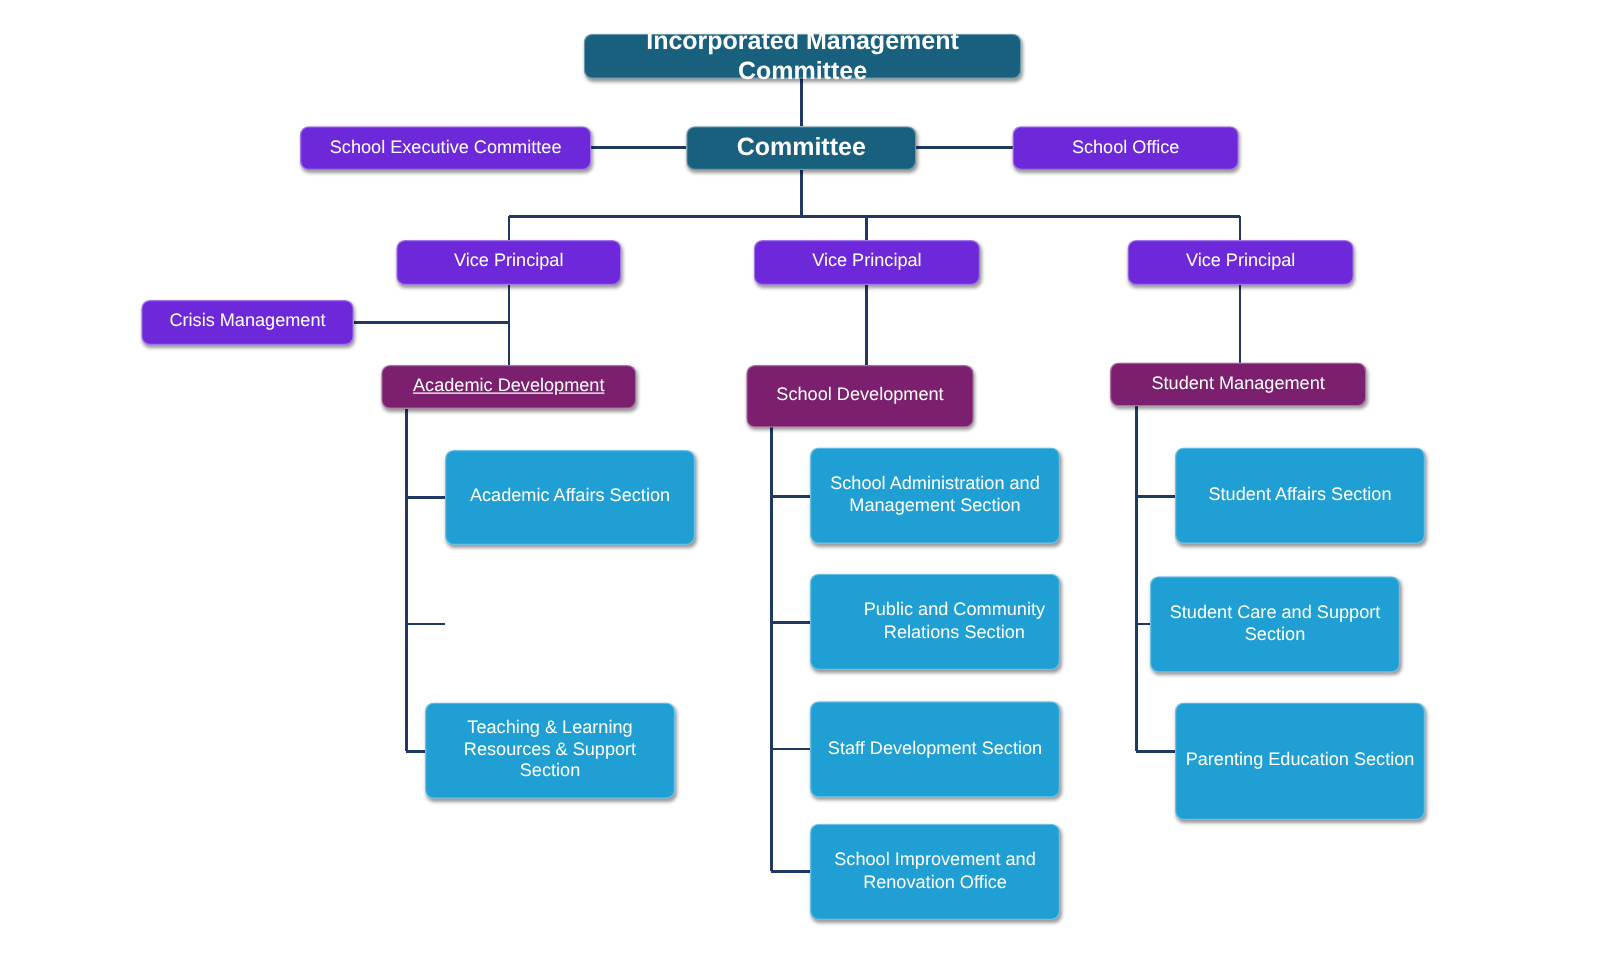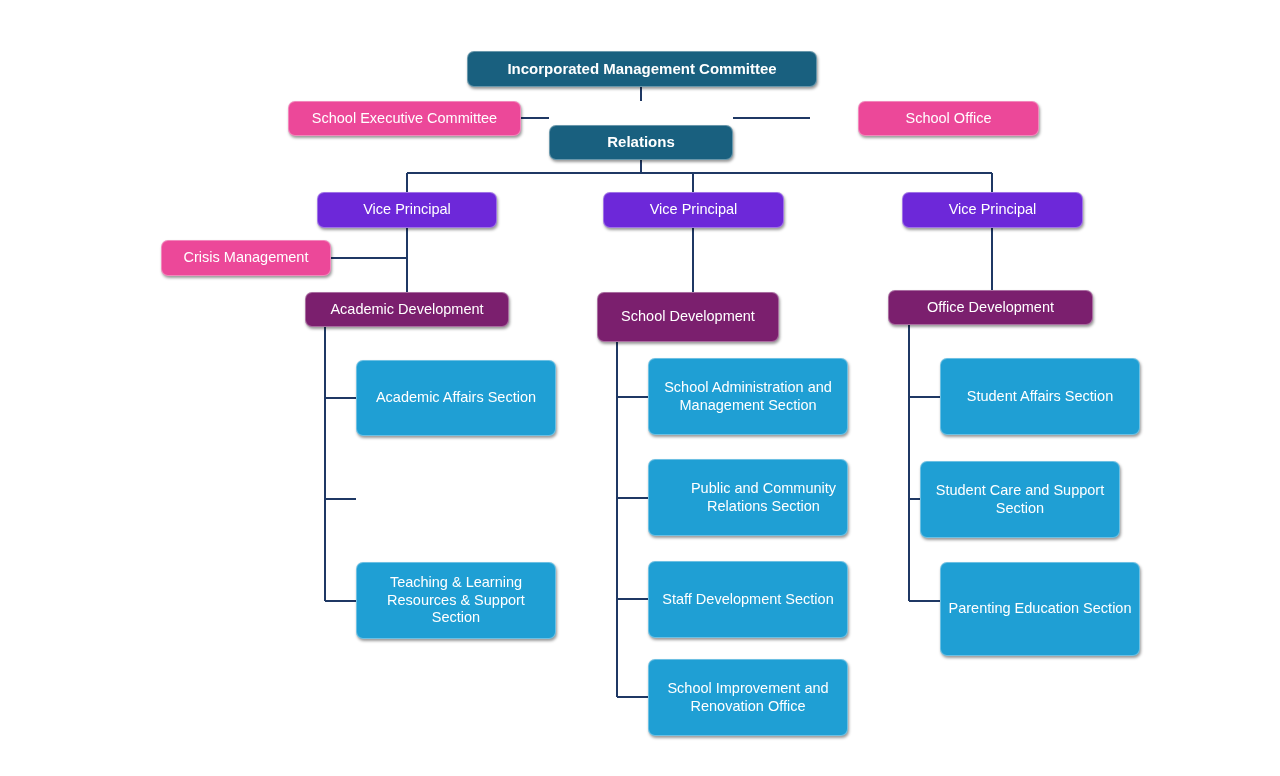--- a/index.html
+++ b/index.html
@@ -35,26 +35,26 @@
     box-shadow:1px 2px 3px rgba(0,0,0,0.40);
     line-height:1.22;
     padding:2px 6px;
     z-index:3;
   }
   .node span{display:block;width:100%;}
 
   
   .c-dark{background:#19607f;font-weight:bold;}
   .c-vp{background:#6d28d9;}
-  .c-light{background:#ec4899;margin-left:48px;}
+  .c-light{background:#6d28d9;}
   .c-section{background:#1f9fd4;}
   .c-purple{background:#7b1f6e;}
 
   
-  .t-top{font-size:15px;margin-top:24px;}
+  .t-top{font-size:20px;}
   .t-mid{font-size:14.5px;}
   .t-vp{font-size:14.5px;}
   .t-purple{font-size:14.5px;}
   .t-section{font-size:14.5px;}
 </style>
 </head>
 <body>
 
 <div id="chart">
 
@@ -103,21 +103,21 @@
 
   <div class="node c-dark t-top" style="left:467px;top:27px;width:350px;height:36px;">
     <span>Incorporated Management Committee</span>
   </div>
 
   <div class="node c-light t-mid" style="left:240px;top:101px;width:233px;height:35px;">
     <span>School Executive Committee</span>
   </div>
 
   <div class="node c-dark t-top" style="left:549px;top:101px;width:184px;height:35px;">
-    <span>Relations</span>
+    <span>Committee</span>
   </div>
 
   <div class="node c-light t-mid" style="left:810px;top:101px;width:181px;height:35px;">
     <span>School Office</span>
   </div>
 
   <div class="node c-vp t-vp" style="left:317px;top:192px;width:180px;height:36px;">
     <span>Vice Principal</span>
   </div>
 
@@ -126,38 +126,38 @@
   </div>
 
   <div class="node c-vp t-vp" style="left:902px;top:192px;width:181px;height:36px;">
     <span>Vice Principal</span>
   </div>
 
   <div class="node c-light t-mid" style="left:113px;top:240px;width:170px;height:36px;">
     <span>Crisis Management</span>
   </div>
 
-  <div class="node c-purple t-purple" style="left:305px;top:292px;width:204px;height:35px;">
+  <div class="node c-purple t-purple" style="left:305px;top:292px;width:204px;height:35px;text-decoration:underline;">
     <span>Academic Development</span>
   </div>
 
   <div class="node c-purple t-purple" style="left:597px;top:292px;width:182px;height:50px;">
     <span>School Development</span>
   </div>
 
   <div class="node c-purple t-purple" style="left:888px;top:290px;width:205px;height:35px;">
-    <span>Office Development</span>
+    <span>Student Management</span>
   </div>
 
   <div class="node c-section t-section" style="left:356px;top:360px;width:200px;height:76px;">
     <span>Academic Affairs Section</span>
   </div>
 
 
-  <div class="node c-section t-section" style="left:356px;top:562px;width:200px;height:77px;">
+  <div class="node c-section t-section" style="left:340px;top:562px;width:200px;height:77px;">
     <span>Teaching &amp; Learning Resources &amp; Support Section</span>
   </div>
 
   <div class="node c-section t-section" style="left:648px;top:358px;width:200px;height:77px;">
     <span>School Administration and Management Section</span>
   </div>
 
   <div class="node c-section t-section" style="left:648px;top:459px;width:200px;height:77px;padding-left:37px;">
     <span>Public and Community Relations Section</span>
   </div>

